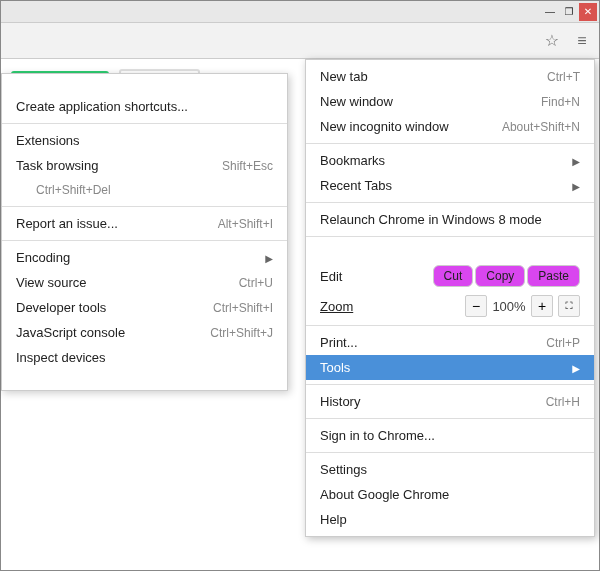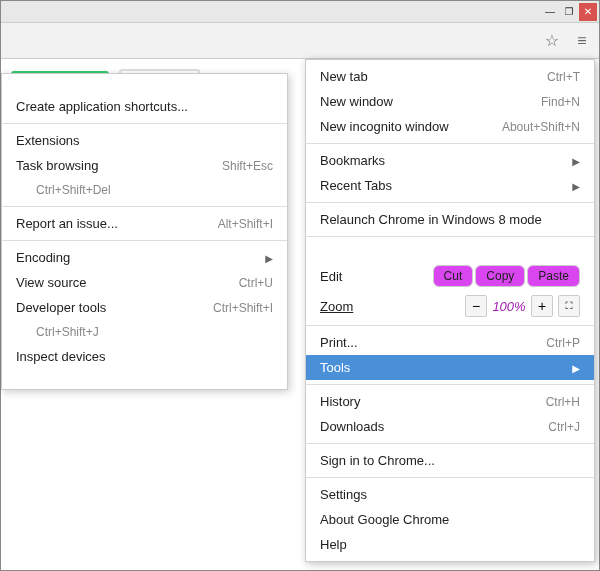--- a/index.html
+++ b/index.html
@@ -212,24 +212,23 @@
       cursor: pointer;
       font-size: 14px;
       display: flex;
       align-items: center;
       justify-content: center;
       border-radius: 2px;
     }
 
     .zoom-value {
       font-size: 13px;
-      color: #a21caf;
+      color: #404040;
       min-width: 38px;
       text-align: center;
-      font-style: italic;
     }
 
     .zoom-fullscreen {
       width: 22px;
       height: 22px;
       border: 1px solid #ccc;
       background: #f5f5f5;
       cursor: pointer;
       display: flex;
       align-items: center;
@@ -358,24 +357,20 @@
       <span class="submenu-arrow"></span>
     </div>
 
     <hr class="menu-divider">
 
     <div class="menu-item">
       <span>History</span>
       <span class="shortcut">Ctrl+H</span>
     </div>
 
-    <div class="menu-item">
-      <span>Downloads</span>
-      <span class="shortcut">Ctrl+J</span>
-    </div>
 
     <hr class="menu-divider">
 
     <div class="menu-item">
       <span>Sign in to Chrome...</span>
     </div>
 
     <hr class="menu-divider">
 
     <div class="menu-item">
@@ -437,20 +432,21 @@
     </div>
     <div class="menu-item">
       <span>View source</span>
       <span class="shortcut">Ctrl+U</span>
     </div>
     <div class="menu-item">
       <span>Developer tools</span>
       <span class="shortcut">Ctrl+Shift+I</span>
     </div>
     <div class="menu-item">
+      <span>JavaScript console</span>
       <span class="shortcut">Ctrl+Shift+J</span>
     </div>
     <div class="menu-item">
       <span>Inspect devices</span>
     </div>
 
   </div>
 
 </div>
 

